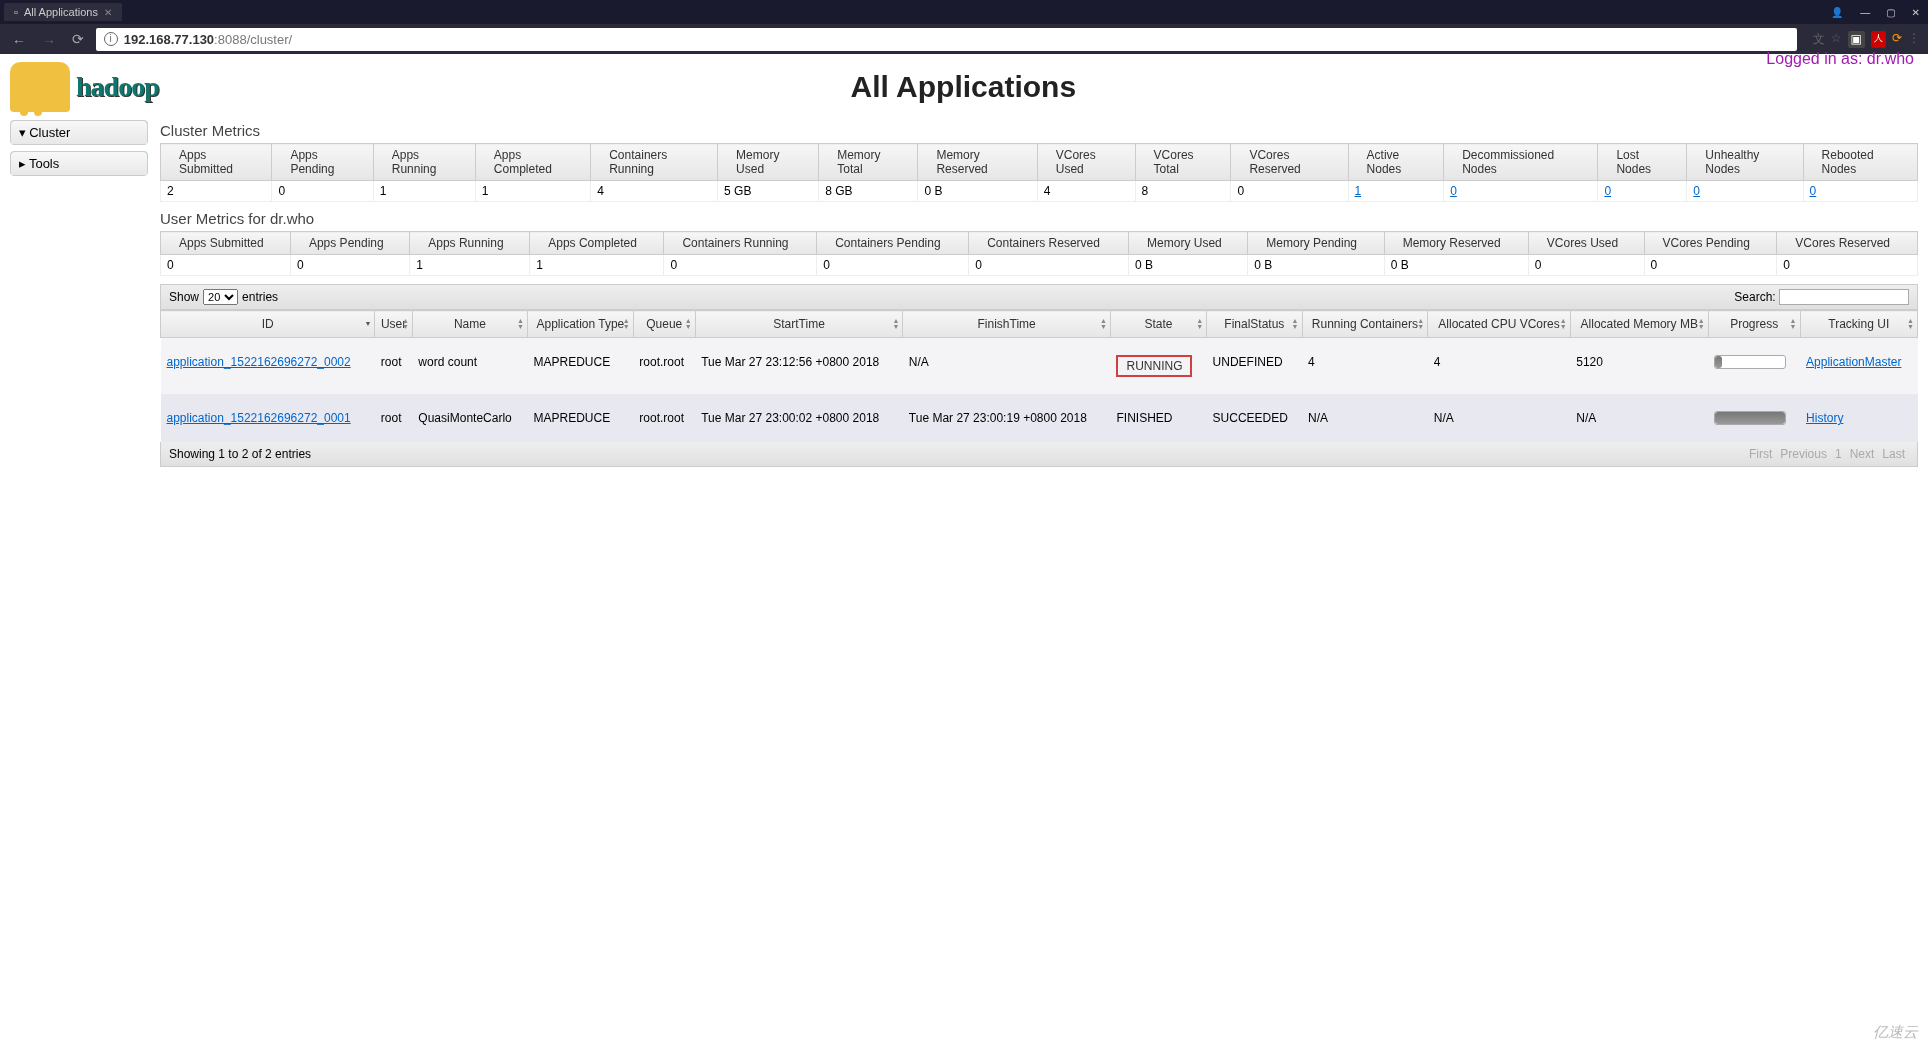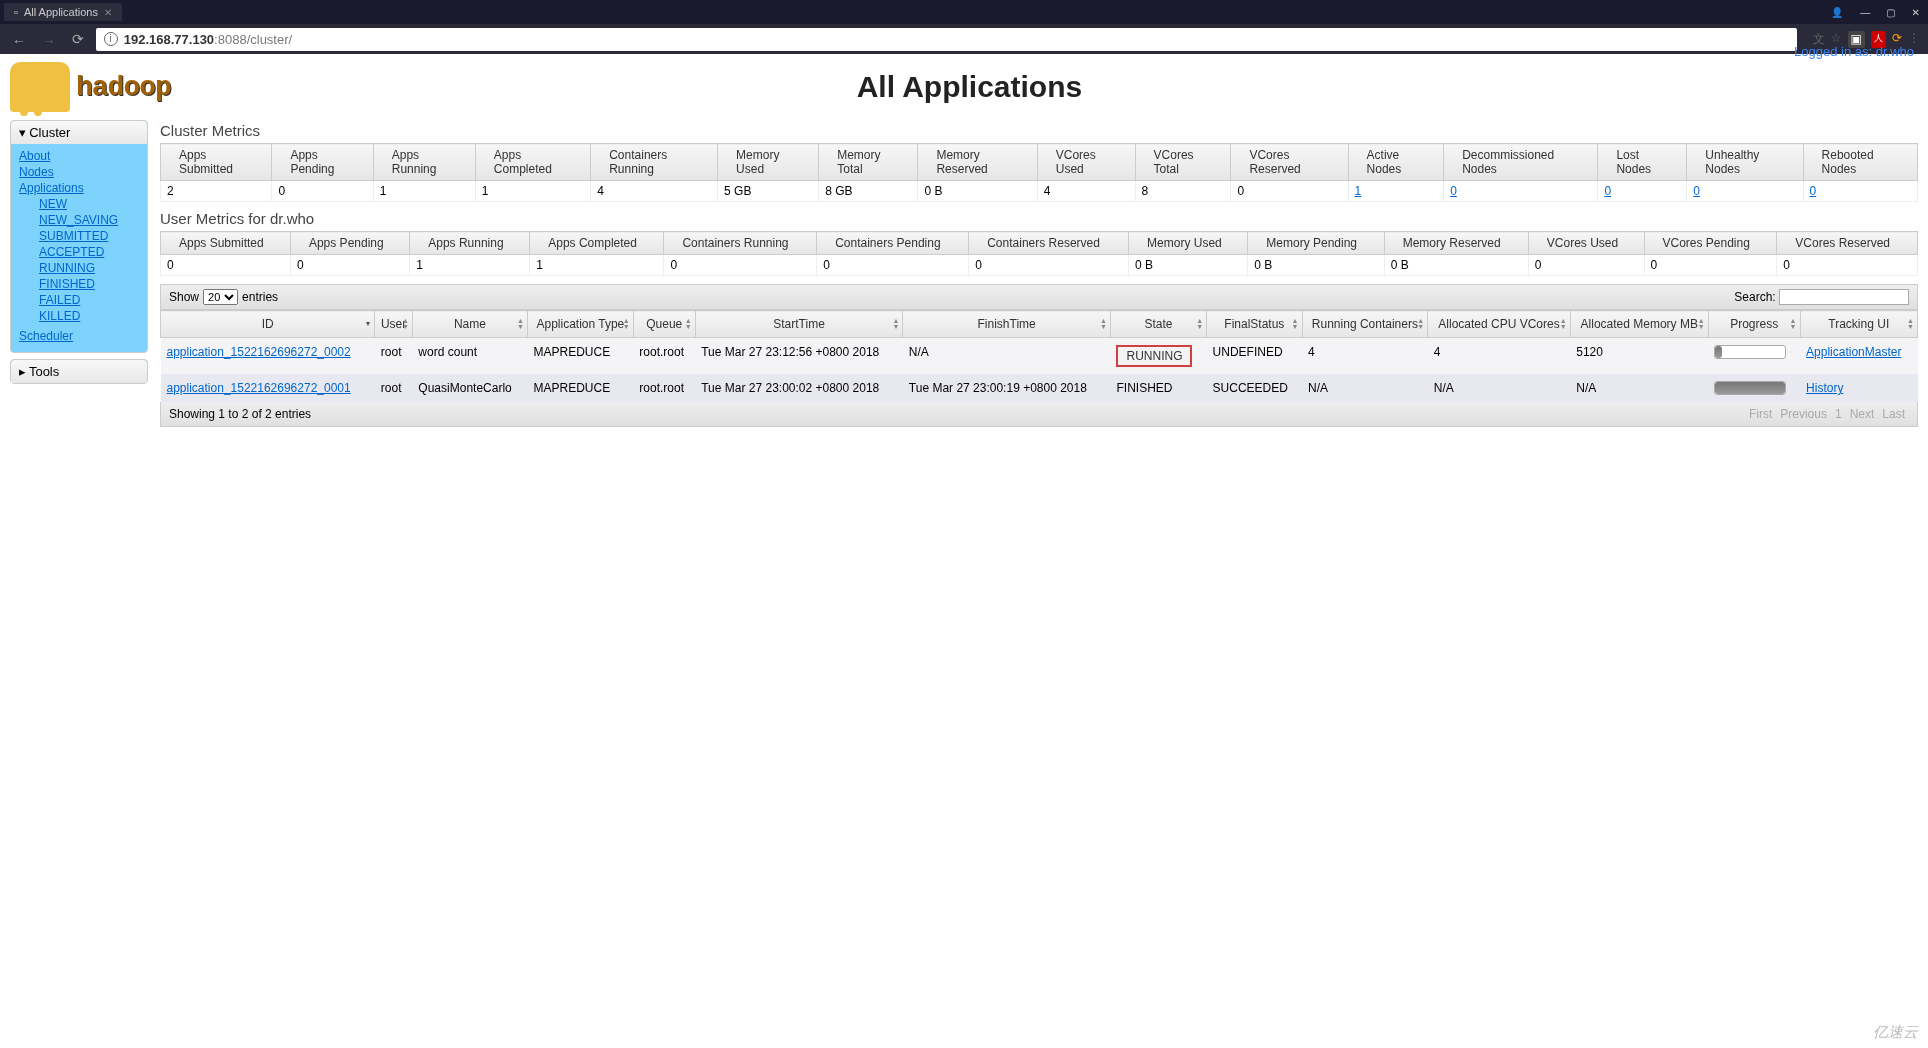--- a/index.html
+++ b/index.html
@@ -19,23 +19,23 @@
 .addr-icons { display: flex; gap: 6px; margin-left: 8px; }
 .addr-icons span { font-size: 12px; color: #666; }
 
 
 .page { padding: 8px 10px; }
 .header-row { display: flex; align-items: center; margin-bottom: 8px; }
 .logo { display: flex; align-items: center; }
 .logo-elephant { width: 60px; height: 50px; background: #f0c040; border-radius: 10px 10px 4px 4px; position: relative; margin-right: 6px; }
 .logo-elephant::before { content:""; position:absolute; bottom:-4px; left:10px; width:8px; height:10px; background:#f0c040; border-radius:0 0 4px 4px; }
 .logo-elephant::after { content:""; position:absolute; bottom:-4px; left:24px; width:8px; height:10px; background:#f0c040; border-radius:0 0 4px 4px; }
-.logo-text { font-family: Liberation Mono, monospace; font-size: 28px; font-weight: 900; color: #a16207; text-shadow: 1px 1px 0 #333; letter-spacing: -1px; }
+.logo-text { font-family: Liberation Serif, serif; font-size: 28px; font-weight: 900; color: #0f766e; text-shadow: 1px 1px 0 #333; letter-spacing: -1px; }
 .page-title { flex:1; text-align: center; font-size: 30px; font-weight: bold; color: #222; }
-.login-info { font-size: 13px; color: #3b82f6; position:absolute; right:14px; top:44px; }
+.login-info { font-size: 16px; color: #a21caf; position:absolute; right:14px; top:50px; }
 
 .main-layout { display: flex; gap: 12px; }
 .sidebar { width: 138px; flex-shrink: 0; }
 .side-panel { border: 1px solid #ccc; border-radius: 4px; margin-bottom: 6px; background: #7dd3fc; }
 .side-panel-header { padding: 4px 8px; font-size: 13px; background: linear-gradient(#f8f8f8,#e8e8e8); border-radius: 4px 4px 0 0; cursor: pointer; }
 .side-panel-body { padding: 4px 8px 8px 8px; }
 .side-link { color: #0066cc; text-decoration: underline; font-size: 12px; display: block; padding: 1px 0; cursor: pointer; }
 .side-sub { padding-left: 20px; font-size: 11px; }
 
 .content { flex: 1; min-width: 0; }
@@ -47,21 +47,21 @@
 .metrics-table td a { color: #0066cc; text-decoration: underline; }
 
 .dt-controls { background: linear-gradient(#eee,#e0e0e0); border: 1px solid #ccc; padding: 4px 8px; display: flex; align-items: center; font-size: 12px; justify-content: flex-end; }
 .dt-controls select { font-size: 11px; margin: 0 4px; }
 .dt-search { margin-left: auto; }
 .dt-search input { width: 130px; border: 1px solid #aaa; padding: 1px 3px; font-size: 11px; }
 
 .data-table { width: 100%; border-collapse: collapse; font-size: 12px; }
 .data-table thead th { background: linear-gradient(#f6f6f6,#e6e6e6); border: 1px solid #ccc; padding: 6px 4px; font-weight: normal; color: #333; position: relative; cursor: pointer; }
 .sort-arrows { position: absolute; right: 3px; top: 50%; transform: translateY(-50%); font-size: 7px; color: #888; line-height: 6px; }
-.data-table tbody td { padding: 7px 6px; vertical-align: top; border-bottom: 0; }
+.data-table tbody td { padding: 17px 6px; vertical-align: top; border-bottom: 0; }
 .data-table tbody tr:nth-child(odd) { background: #f4f4f7; }
 .data-table tbody tr:nth-child(even) { background: #e8e8f0; }
 .data-table a { color: #0066cc; text-decoration: underline; }
 .state-running { border: 2px solid #d04040; padding: 2px 8px; display: inline-block; color: #333; }
 .progress-bar { width: 72px; height: 14px; border: 1px solid #aaa; background: #fff; border-radius: 3px; position: relative; }
 .progress-fill { height: 100%; background: linear-gradient(#777,#999); border-radius: 3px; }
 
 .dt-footer { background: linear-gradient(#eee,#e0e0e0); border: 1px solid #ccc; border-top:0; padding: 5px 8px; display: flex; align-items: center; font-size: 12px; }
 .dt-footer .pager { margin-left: auto; color: #aaa; }
 .dt-footer .pager span { padding: 0 4px; }
@@ -112,36 +112,20 @@
     </div>
     <div class="page-title">All Applications</div>
     <div style="width:150px"></div>
   </div>
 
   <div class="main-layout">
 
     <div class="sidebar">
       <div class="side-panel">
         <div class="side-panel-header">▾ <span>Cluster</span></div>
-        <div class="side-panel-body">
-          <a class="side-link">About</a>
-          <a class="side-link">Nodes</a>
-          <a class="side-link">Applications</a>
-          <div class="side-sub" id="app-states">
-              <a class="side-link">NEW</a>
-              <a class="side-link">NEW_SAVING</a>
-              <a class="side-link">SUBMITTED</a>
-              <a class="side-link">ACCEPTED</a>
-              <a class="side-link">RUNNING</a>
-              <a class="side-link">FINISHED</a>
-              <a class="side-link">FAILED</a>
-              <a class="side-link">KILLED</a>
-            </div>
-          <a class="side-link" style="margin-top:4px">Scheduler</a>
-        </div>
       </div>
       <div class="side-panel">
         <div class="side-panel-header">▸ <span>Tools</span></div>
       </div>
     </div>
 
     <div class="content">
       <div class="section-title">Cluster Metrics</div>
       <table class="metrics-table">
         <thead>

